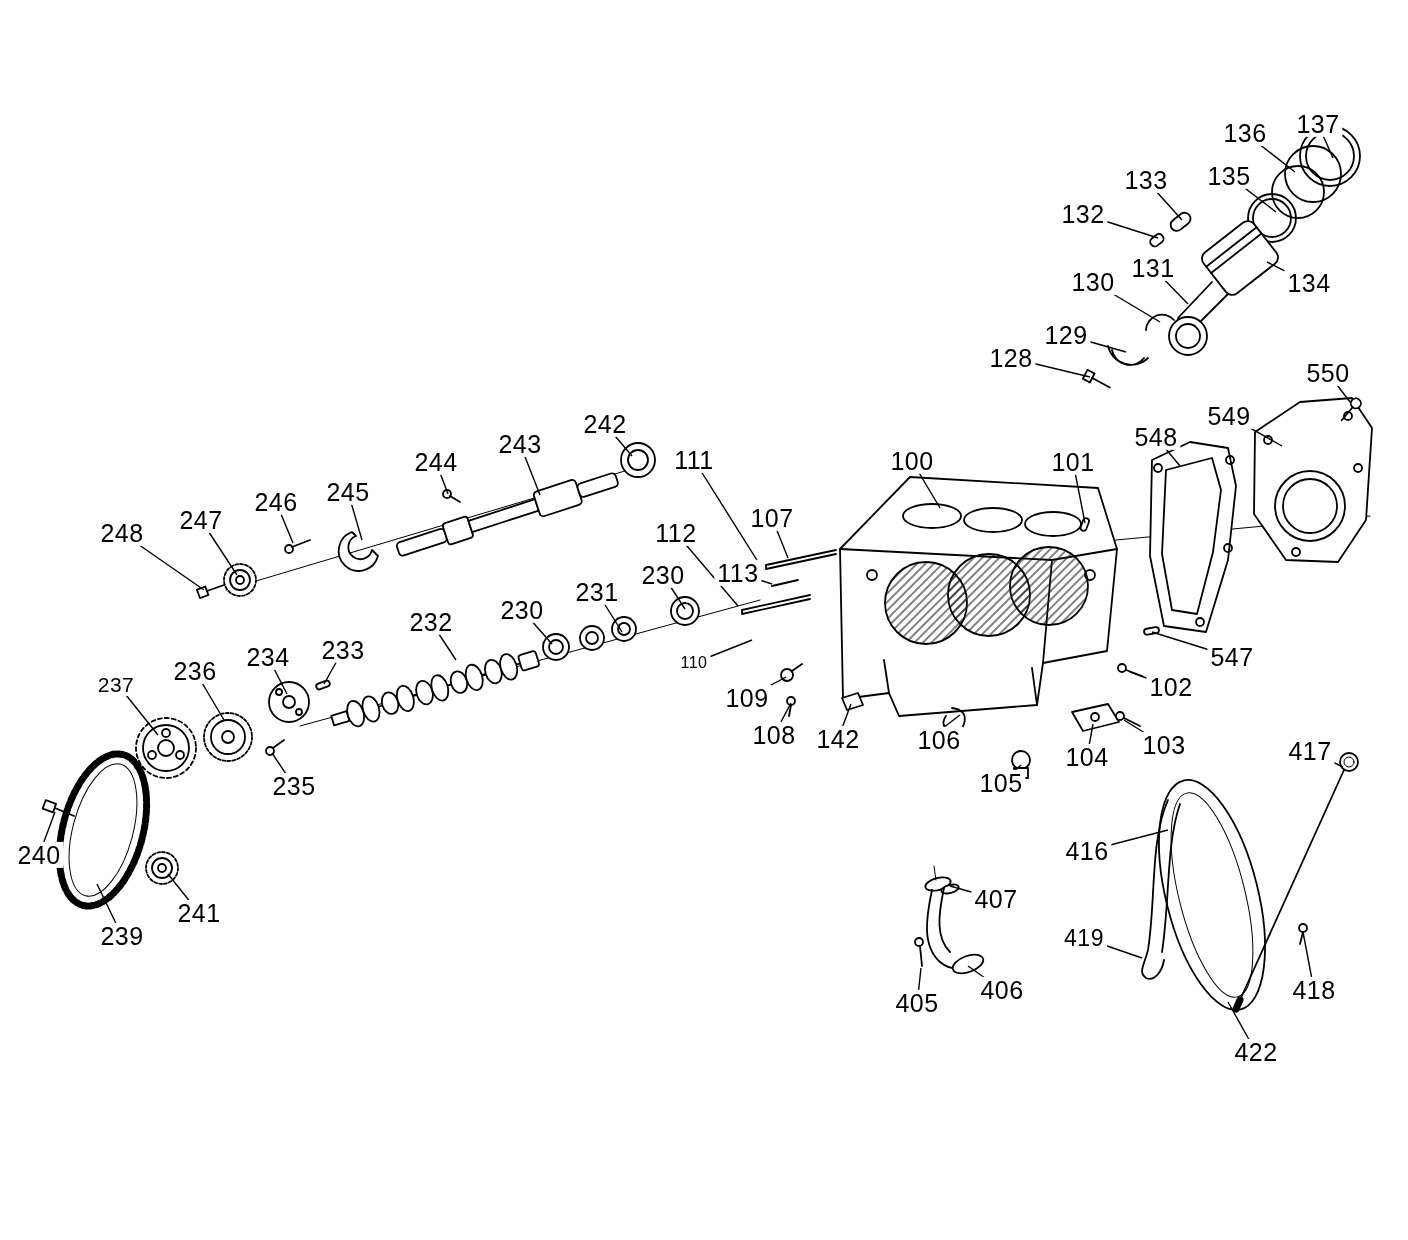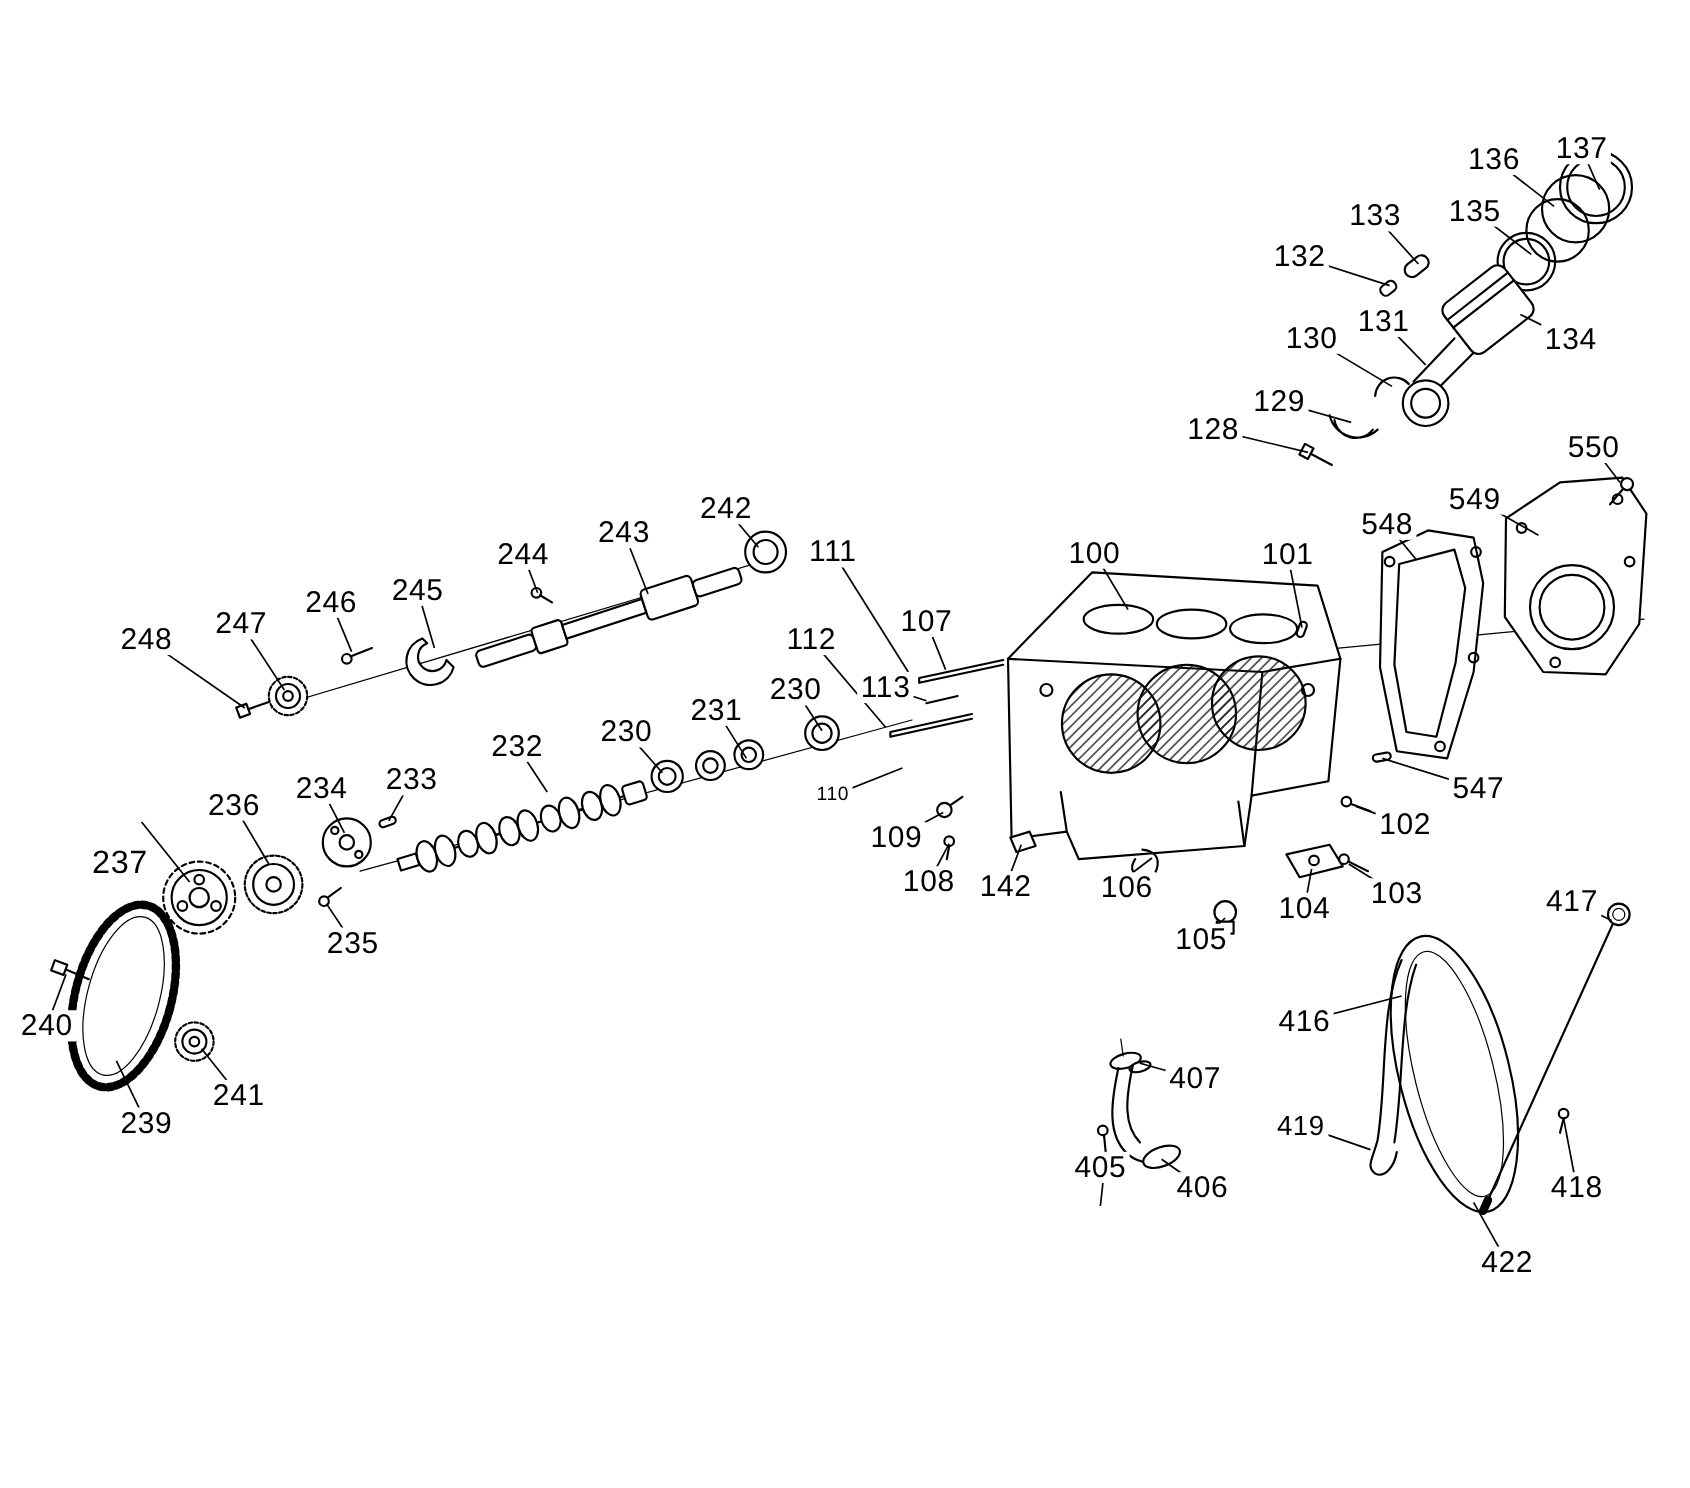--- a/index.html
+++ b/index.html
@@ -357,36 +357,36 @@
       <div class="callout" style="left: 201px; top: 520px; font-size: 25px;">247</div>
       <div class="callout" style="left: 738px; top: 573px; font-size: 25px;">113</div>
       <div class="callout" style="left: 663px; top: 575px; font-size: 25px;">230</div>
       <div class="callout" style="left: 597px; top: 592px; font-size: 25px;">231</div>
       <div class="callout" style="left: 522px; top: 610px; font-size: 25px;">230</div>
       <div class="callout" style="left: 431px; top: 622px; font-size: 25px;">232</div>
       <div class="callout" style="left: 343px; top: 650px; font-size: 25px;">233</div>
       <div class="callout" style="left: 268px; top: 657px; font-size: 25px;">234</div>
       <div class="callout" style="left: 694px; top: 663px; font-size: 16px;">110</div>
       <div class="callout" style="left: 195px; top: 671px; font-size: 25px;">236</div>
-      <div class="callout" style="left: 100px; top: 685px; font-size: 27px; margin-top: 34px;">237</div>
+      <div class="callout" style="left: 116px; top: 685px; font-size: 21px;">237</div>
       <div class="callout" style="left: 747px; top: 698px; font-size: 25px;">109</div>
       <div class="callout" style="left: 774px; top: 735px; font-size: 25px; text-align: right;">108</div>
       <div class="callout" style="left: 838px; top: 739px; font-size: 25px;">142</div>
       <div class="callout" style="left: 927px; top: 740px; font-size: 25px; margin-left: 12px;">106</div>
       <div class="callout" style="left: 1171px; top: 687px; font-size: 25px;">102</div>
       <div class="callout" style="left: 1232px; top: 657px; font-size: 25px;">547</div>
       <div class="callout" style="left: 1164px; top: 745px; font-size: 25px;">103</div>
       <div class="callout" style="left: 1087px; top: 757px; font-size: 25px;">104</div>
       <div class="callout" style="left: 1001px; top: 783px; font-size: 25px;">105</div>
       <div class="callout" style="left: 294px; top: 786px; font-size: 25px;">235</div>
       <div class="callout" style="left: 39px; top: 855px; font-size: 25px;">240</div>
       <div class="callout" style="left: 199px; top: 913px; font-size: 25px;">241</div>
       <div class="callout" style="left: 122px; top: 936px; font-size: 25px;">239</div>
       <div class="callout" style="left: 1087px; top: 851px; font-size: 25px;">416</div>
       <div class="callout" style="left: 1310px; top: 751px; font-size: 25px;">417</div>
       <div class="callout" style="left: 996px; top: 899px; font-size: 25px;">407</div>
       <div class="callout" style="left: 1084px; top: 938px; font-size: 23px;">419</div>
       <div class="callout" style="left: 1314px; top: 990px; font-size: 25px;">418</div>
-      <div class="callout" style="left: 917px; top: 973px; font-size: 25px; text-align: center;">405</div>
+      <div class="callout" style="left: 917px; top: 1003px; font-size: 25px; text-align: center;">405</div>
       <div class="callout" style="left: 1002px; top: 990px; font-size: 25px;">406</div>
       <div class="callout" style="left: 1256px; top: 1052px; font-size: 25px;">422</div>
     </div>
 </div>
 
 </body></html>

